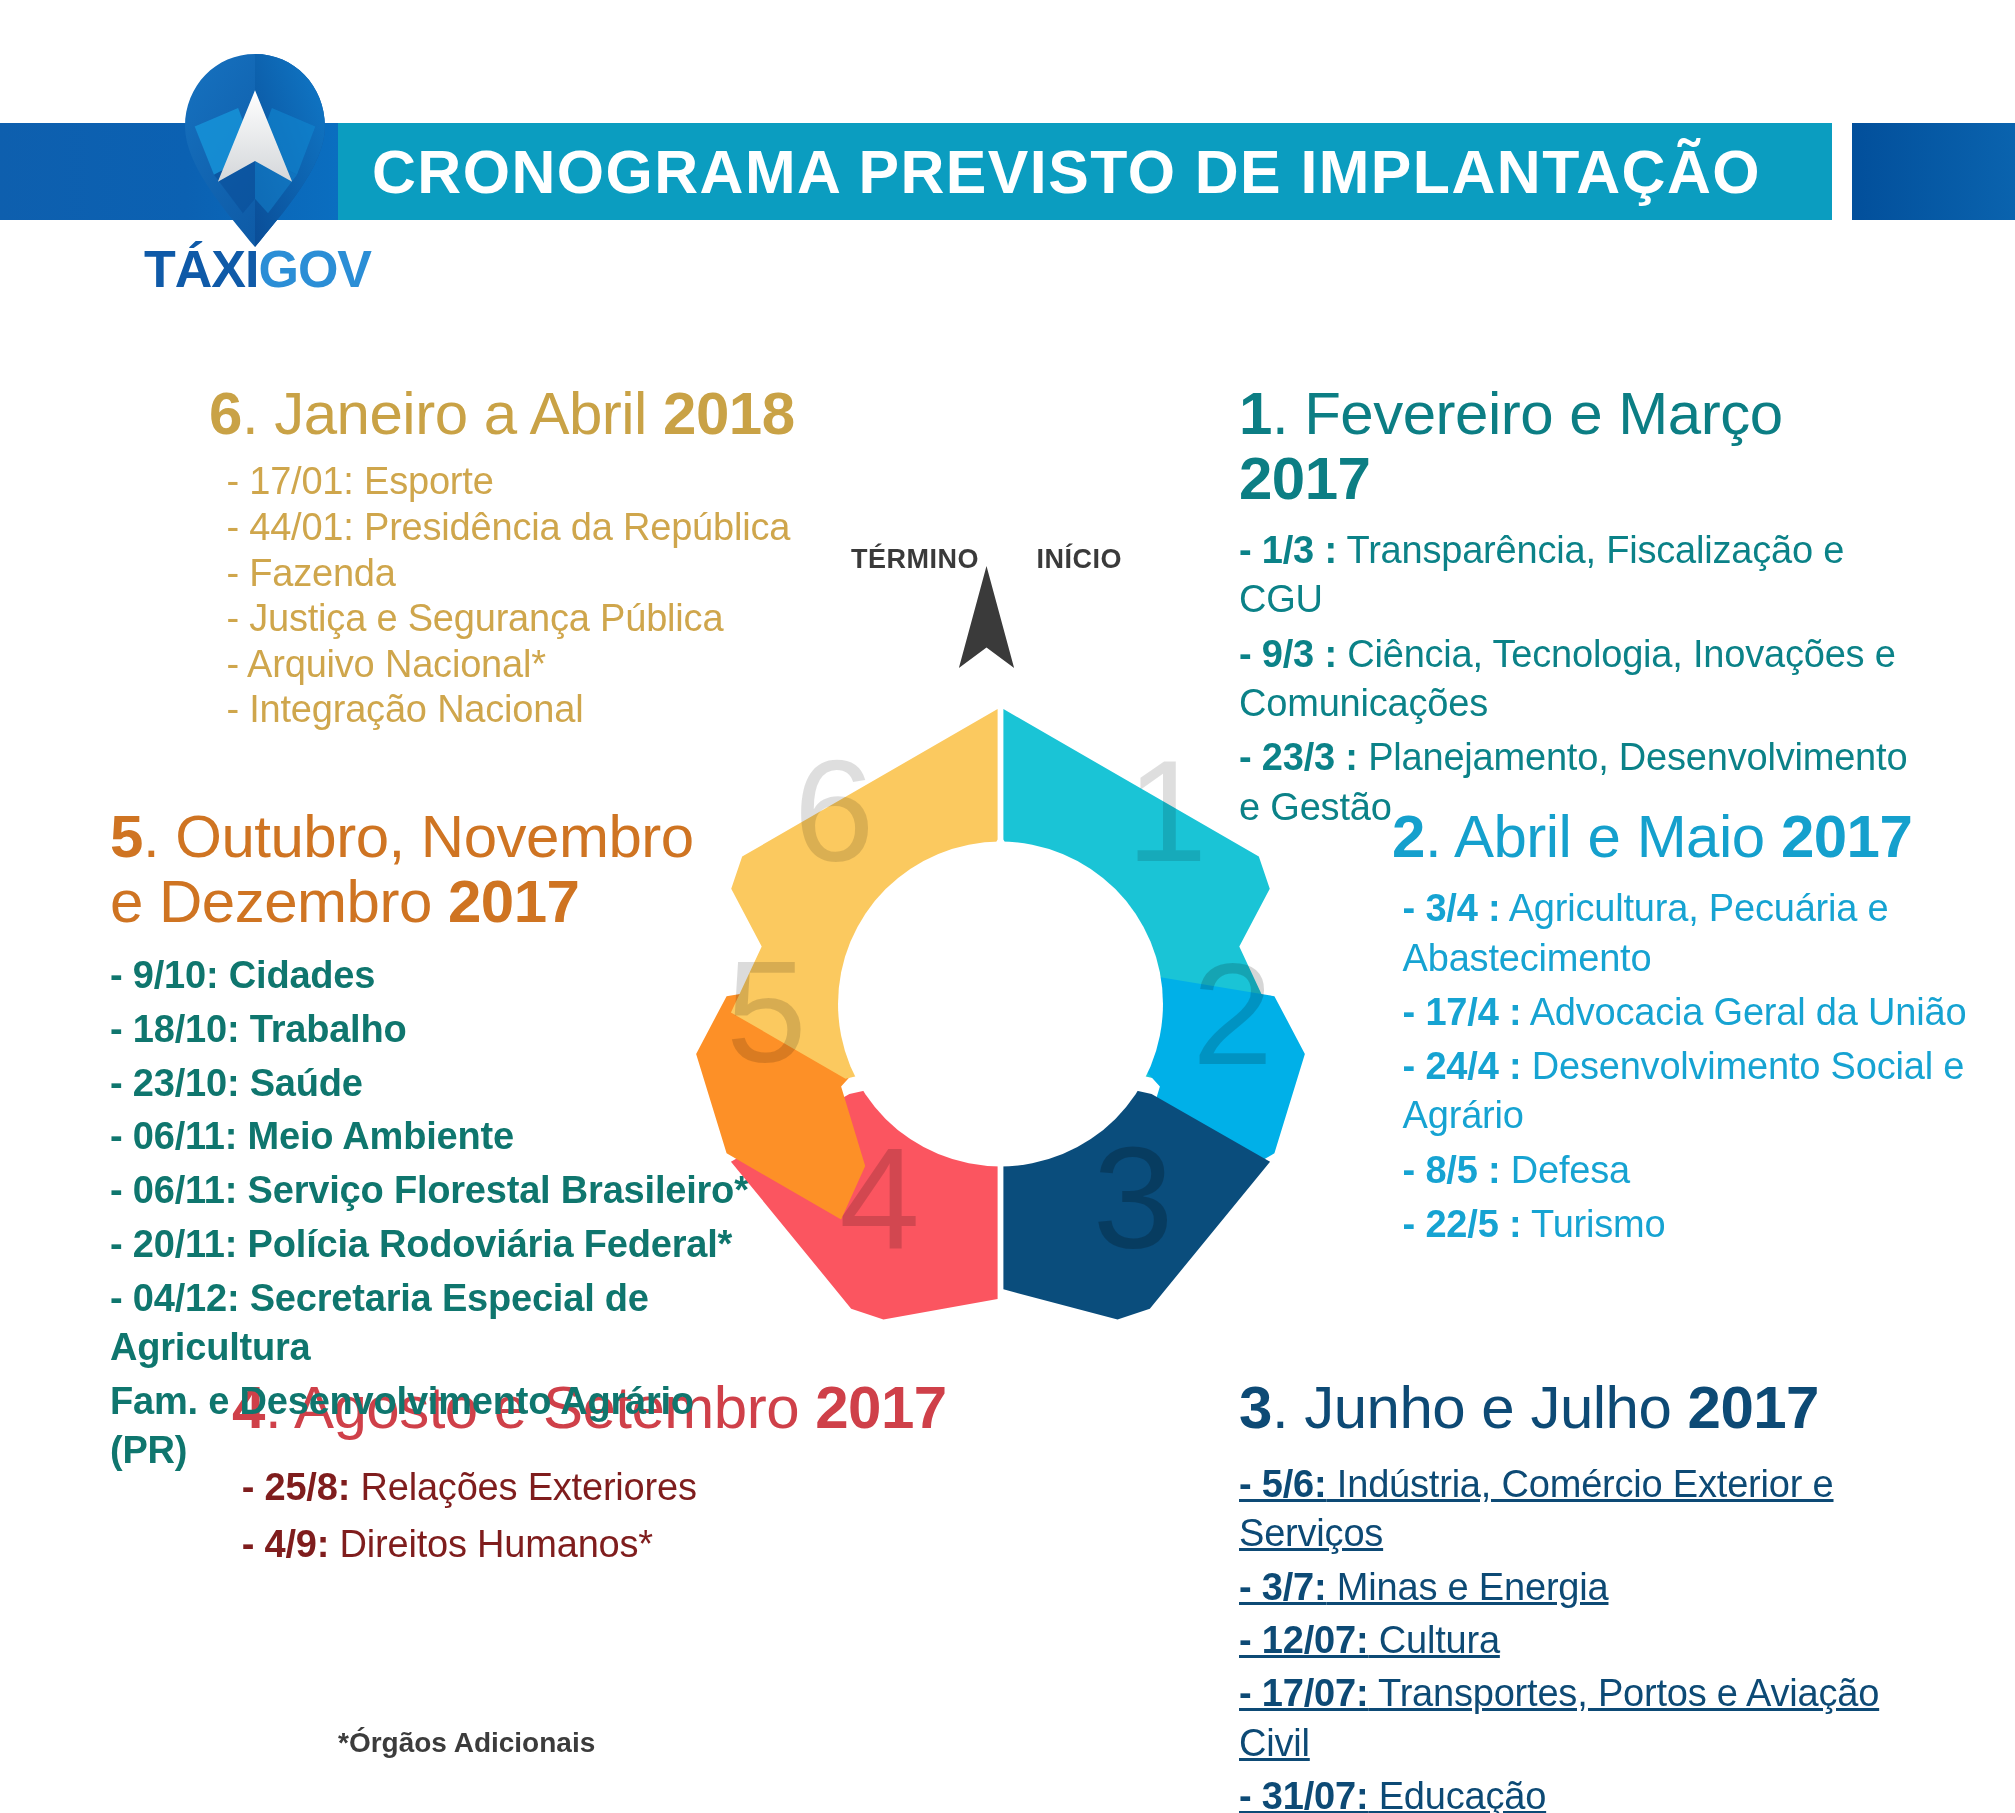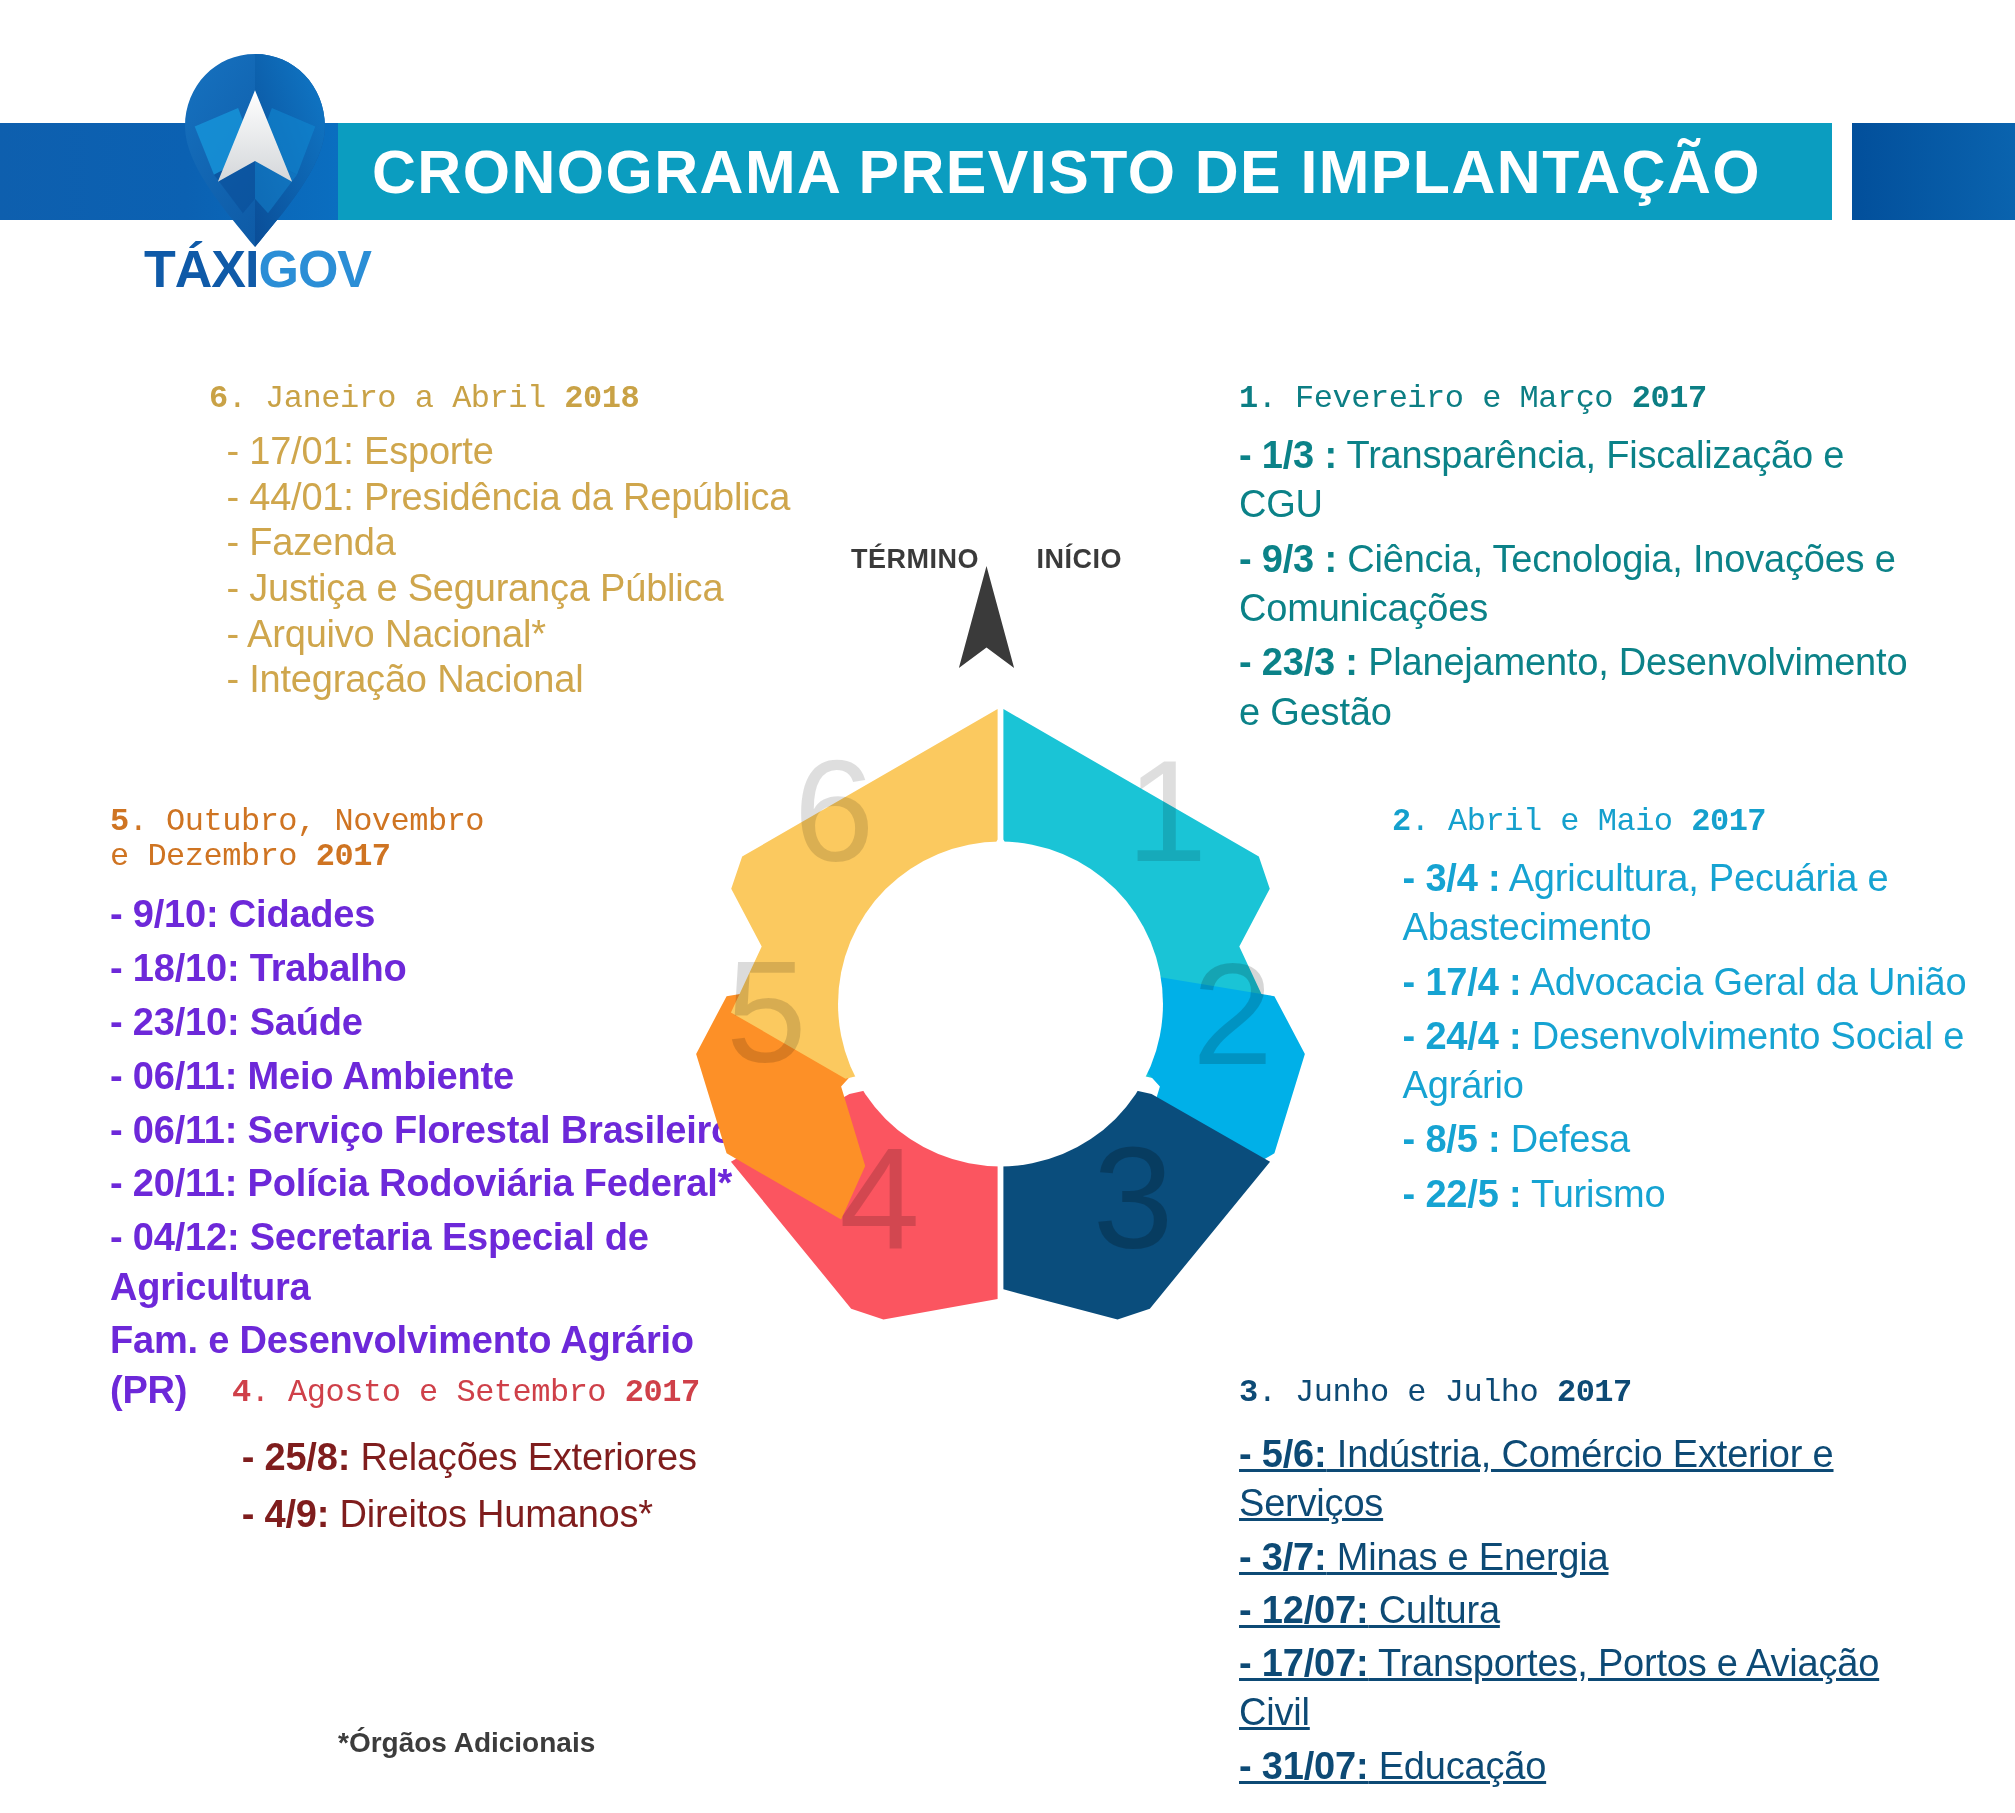--- a/index.html
+++ b/index.html
@@ -71,23 +71,23 @@
     font-family: "Liberation Sans Narrow","Liberation Sans",sans-serif;
   }
   .logo-word .taxi { color: #0f5aa8; }
   .logo-word .gov  { color: #2b8ed6; }
 
   
   .sect { position: absolute; }
   .sect h2 {
     margin: 0 0 8.7px 0;
     font-weight: normal;
-    font-size: 32px;
+    font-size: 60px;
     line-height: 1.08;
-    font-family: Liberation Mono, monospace;
+    font-family: Liberation Sans, sans-serif;
     letter-spacing: -0.5px;
   }
   .sect h2 .num { font-weight: bold; }
   .sect h2 .yr  { font-weight: bold; }
   .sect ul {
     margin: 0;
     padding: 0;
     list-style: none;
   }
   .sect li {
@@ -126,21 +126,21 @@
   
   #sect4 { left: 232px; top: 1376px; width: 725px; }
   #sect4 h2 { color: #cf4049; }
   #sect4 ul { margin-top: 22px; padding-left: 9.7px; }
   #sect4 li { color: #7f1d1d; margin-bottom: 7.7px; }
 
   
   #sect5 { left: 110px; top: 805px; width: 643px; }
   #sect5 h2 { color: #cf7422; }
   #sect5 ul { margin-top: 16.4px; }
-  #sect5 li { color: #6d28d9; margin-bottom: 4.4px; font-weight: bold; }
+  #sect5 li { color: #0f766e; margin-bottom: 4.4px; font-weight: bold; }
   #sect5 li.cont { padding-left: 0; }
 
   
   .cycle-labels {
     position: absolute;
     left: 851px; top: 544px;
     width: 271px;
     display: flex;
     justify-content: space-between;
     color: #3a3a3a;

